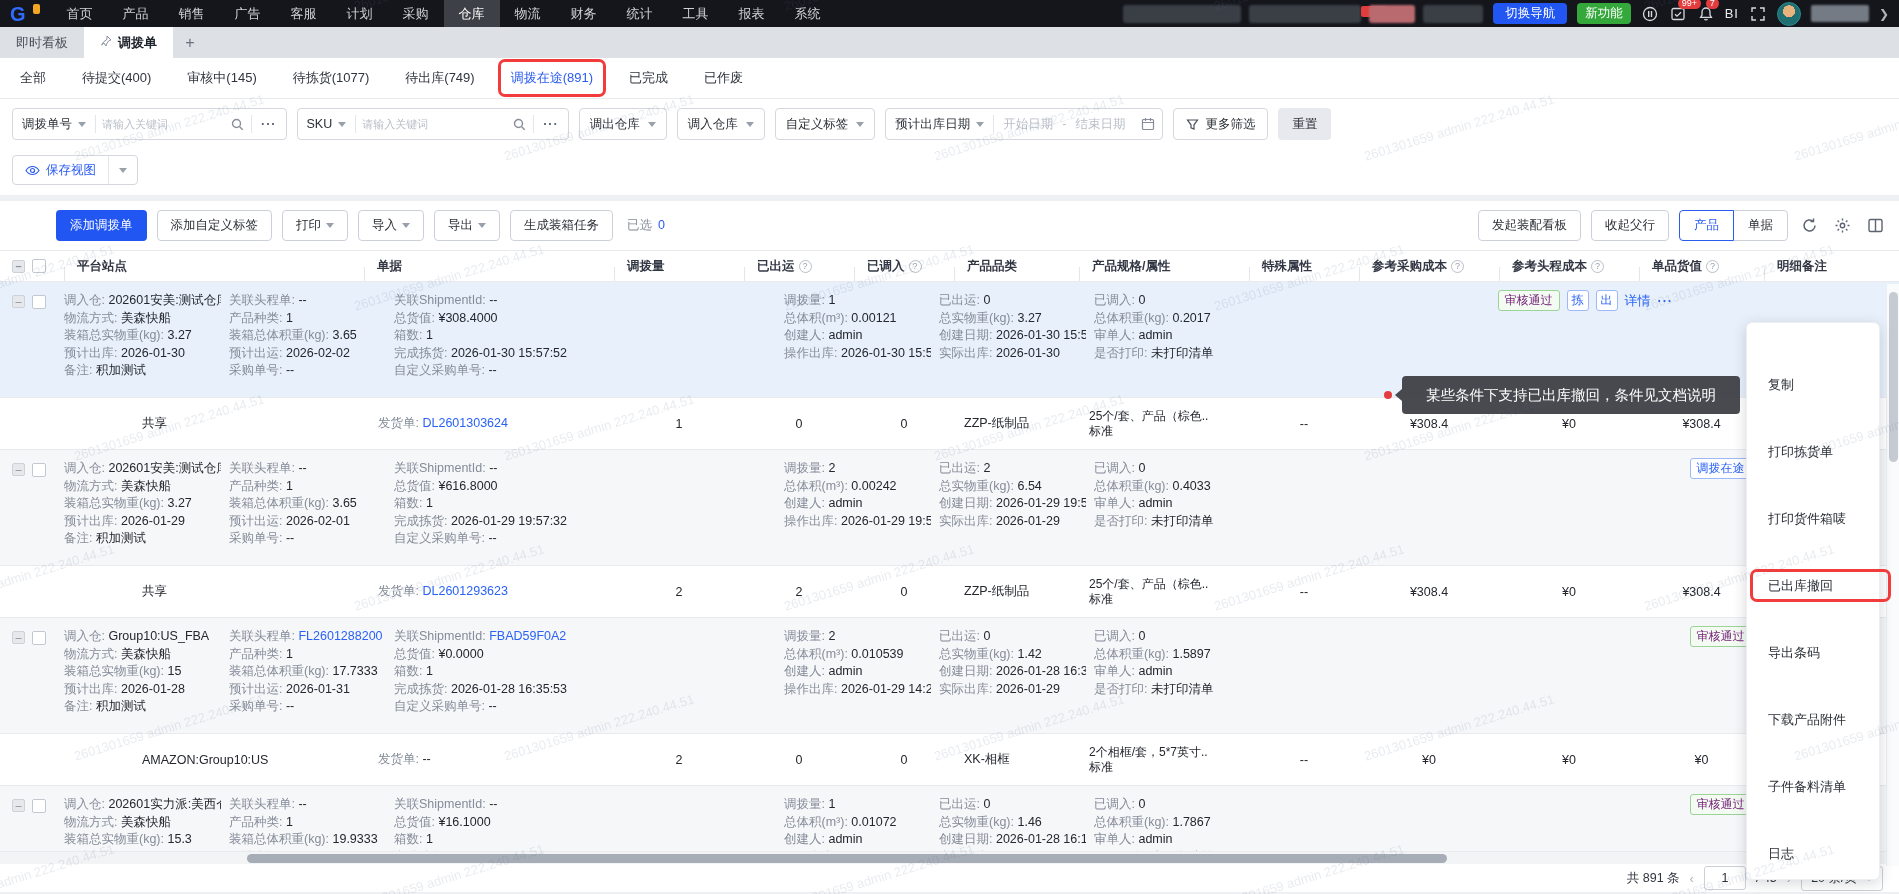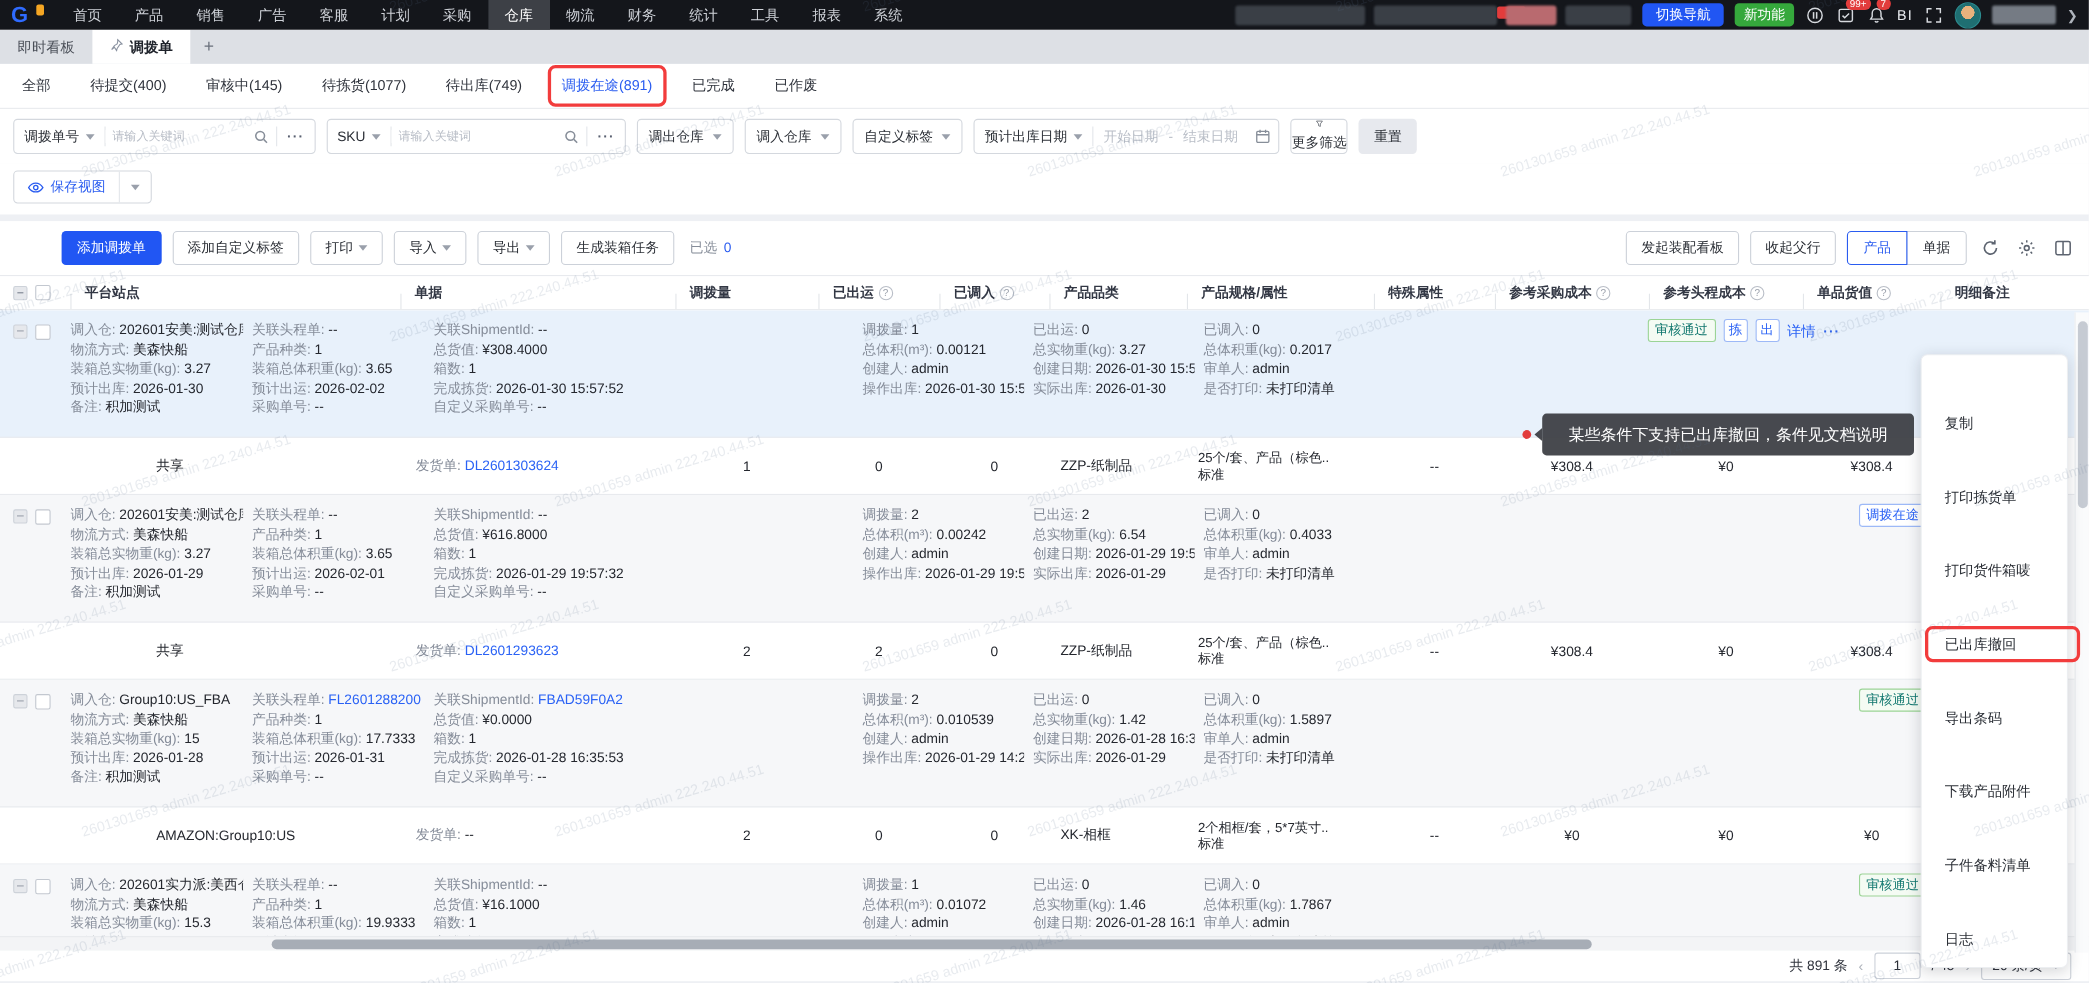--- a/index.html
+++ b/index.html
@@ -47,21 +47,21 @@
   .fgroup { display:flex; align-items:center; height:32px; border:1px solid #d4d8de; border-radius:4px; background:#fff; }
   .fsel { display:flex; align-items:center; gap:6px; padding:0 9px; font-size:12.5px; color:#2b2f36; cursor:pointer; white-space:nowrap; }
   .fdiv { width:1px; height:18px; background:#e3e6ea; }
   .finput { border:none; outline:none; font-size:11px; padding:0 6px; width:128px; color:#2b2f36; }
   .finput::placeholder { color:#b9bec7; }
   .fsearch { color:#878e99; padding:0 7px; cursor:pointer; display:flex; }
   .fdots { color:#596070; padding:0 9px; letter-spacing:1px; cursor:pointer; font-weight:bold; }
   .chev { width:0; height:0; border-left:4px solid transparent; border-right:4px solid transparent; border-top:5px solid #9aa0ab; }
   .fbox { display:flex; align-items:center; gap:8px; height:32px; border:1px solid #d4d8de; border-radius:4px; padding:0 10px; cursor:pointer; white-space:nowrap; background:#fff; }
   .fdate { color:#b9bec7; }
-  .btn-plain { display:flex; align-items:center; gap:6px; height:32px; border:1px solid #d4d8de; border-radius:4px; padding:0 0; background:#fff; cursor:pointer; font-size:12.5px; color:#2b2f36;flex-direction:column; }
+  .btn-plain { display:flex; align-items:center; gap:6px; height:32px; border:1px solid #d4d8de; border-radius:4px; padding:0 12px; background:#fff; cursor:pointer; font-size:12.5px; color:#2b2f36; }
   .btn-gray { height:32px; border:none; border-radius:4px; padding:0 14px; background:#e7e9ee; cursor:pointer; font-size:12.5px; color:#2b2f36; }
 
   
   .viewbar { background:#fff; padding:6px 0 10px 12px; display:flex; border-bottom:6px solid #eef0f4; }
   .saveview { display:flex; align-items:center; height:30px; border:1px solid #d4d8de; border-radius:4px; overflow:hidden; }
   .saveview .main { display:flex; align-items:center; gap:6px; padding:0 12px; color:#2a5cf0; cursor:pointer; font-size:12.5px; }
   .saveview .split { width:1px; height:30px; background:#e3e6ea; }
   .saveview .caret { padding:0 10px; cursor:pointer; display:flex; }
 
   
@@ -96,21 +96,21 @@
   .order.gy { background:#f6f7f9; }
   .order .rowsel { display:flex; align-items:flex-start; gap:7px; padding:3px 0 0 12px; }
   .g { padding-right:8px; }
   .ln { white-space:nowrap; line-height:17.6px; font-size:12.5px; overflow:hidden; }
   .lbl { color:#858c99; }
   .val { color:#24272e; }
   .val.link { color:#2a62f5; cursor:pointer; }
   .row-badges { position:absolute; top:8px; right:34px; display:flex; align-items:center; gap:7px; }
   .row-badges.shift { right:226px; }
   .badge { font-size:12px; padding:1px 6px; border-radius:3px; white-space:nowrap; }
-  .badge.green { color:#0f766e; border:1px solid #9bd496; background:#f4fbf3; }
+  .badge.green { color:#701a75; border:1px solid #9bd496; background:#f4fbf3; }
   .badge.blue { color:#2a62f5; border:1px solid #9db9f7; background:#fff; }
   .tagbox { font-size:12px; color:#2a62f5; border:1px solid #9db9f7; border-radius:3px; padding:1px 4px; cursor:pointer; background:#fff; }
   .detail-link { color:#2a62f5; font-size:13px; cursor:pointer; }
   .more-dots { color:#2a62f5; font-weight:bold; letter-spacing:1px; cursor:pointer; }
 
   .subrow { display:grid; grid-template-columns:var(--tcols); align-items:center; height:52px; background:#fff; border-bottom:1px solid #e8eaee; font-size:12.5px; color:#24272e; }
   .sc { white-space:nowrap; overflow:hidden; }
   .c-site { grid-column:2; padding-left:78px; }
   .c-doc  { grid-column:3; padding-left:14px; }
   .c-ctr { text-align:center; }

